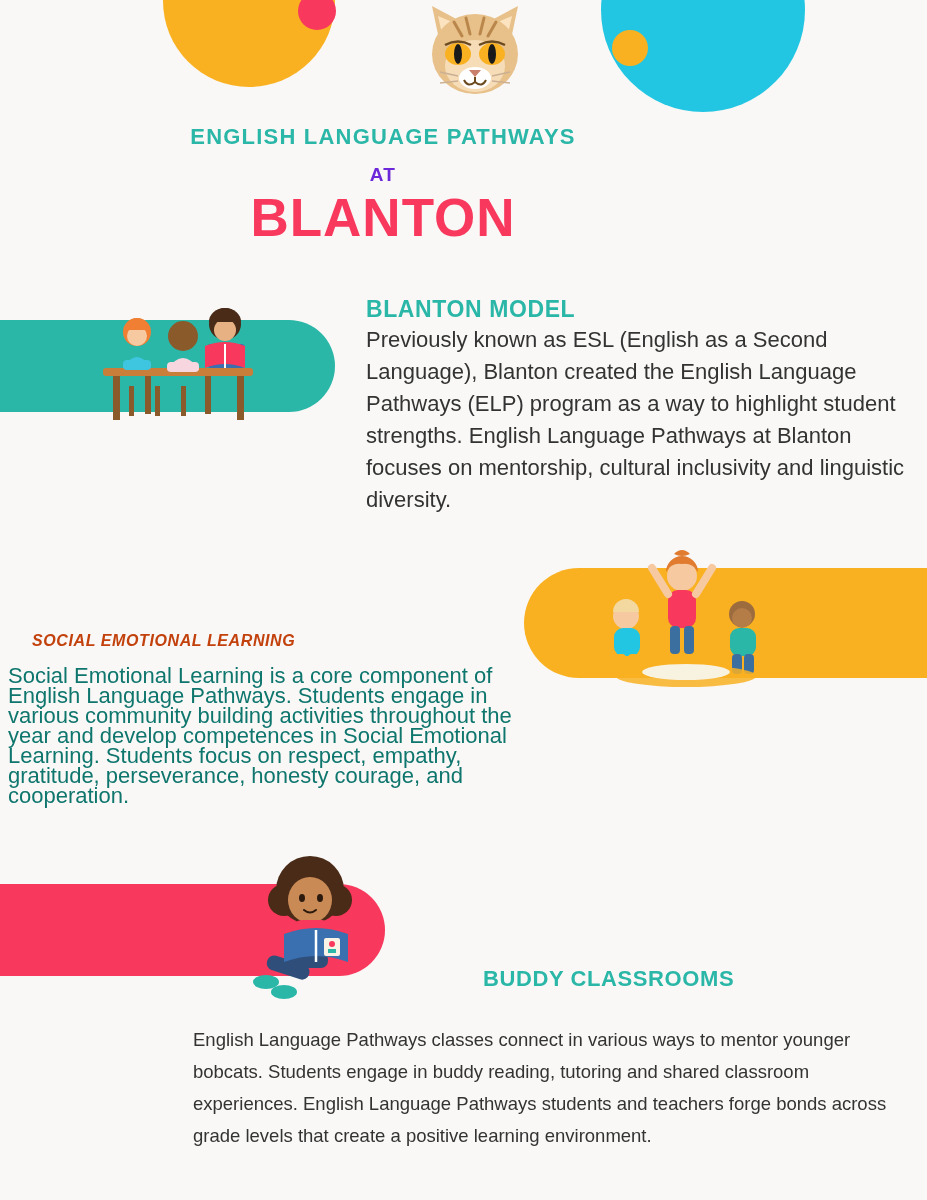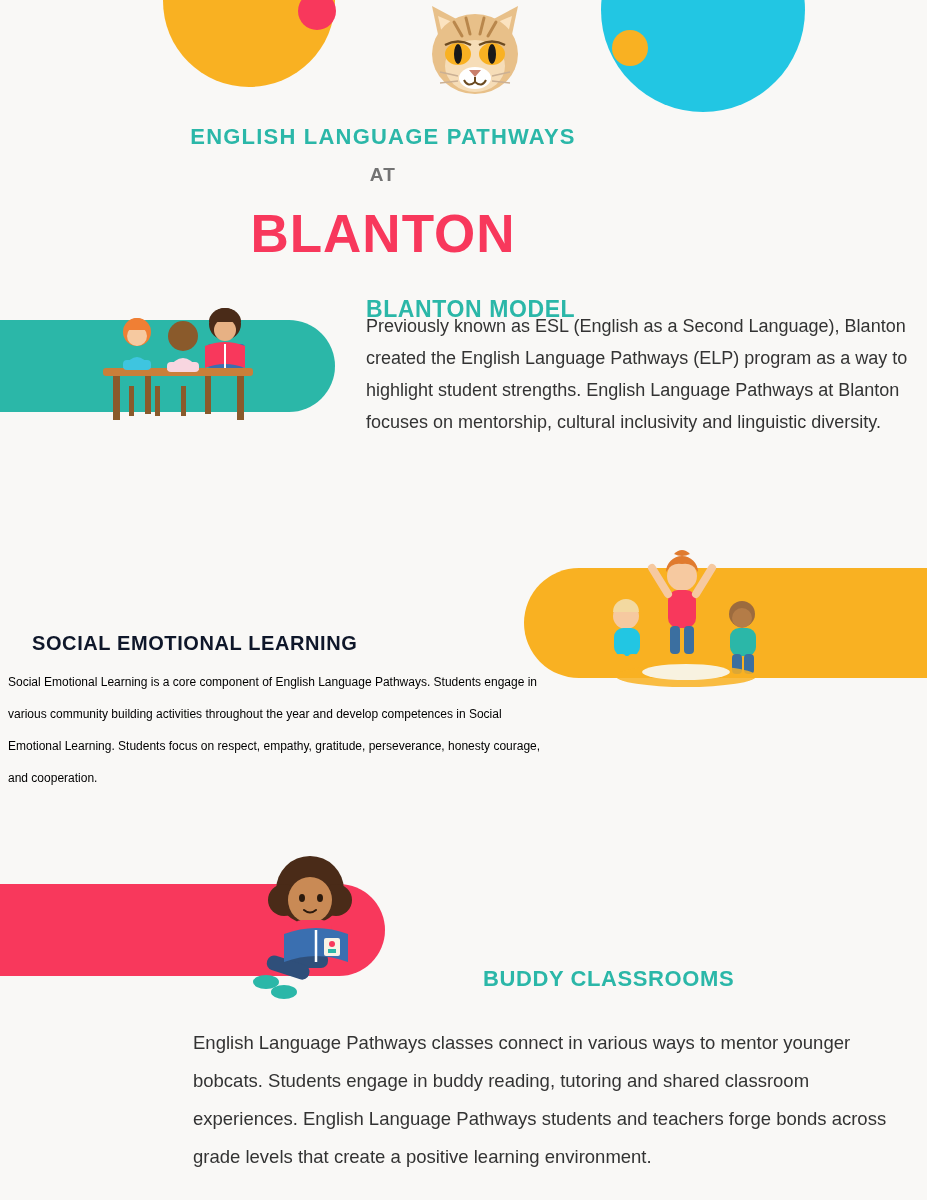--- a/index.html
+++ b/index.html
@@ -82,29 +82,29 @@
     font-size: 22px;
     letter-spacing: 1.2px;
     font-weight: bold;
     color: #2bb7a8;
     margin: 0;
   }
   .title-at {
     font-size: 19px;
     letter-spacing: 1.2px;
     font-weight: bold;
-    color: #737373;
+    color: #6d28d9;
     margin: 14px 0 0 0;
   }
   .title-main {
     font-size: 53px;
     font-weight: bold;
     letter-spacing: 1px;
     color: #f8385c;
-    margin: 20px 0 0 0;
+    margin: 4px 0 0 0;
     line-height: 1.05;
   }
 
   
   .band-teal {
     position: absolute;
     left: -10px;
     top: 320px;
     width: 345px;
     height: 92px;
@@ -125,23 +125,23 @@
     top: 296px;
     font-size: 23px;
     font-weight: bold;
     letter-spacing: 0.6px;
     color: #2bb7a8;
     width: 540px;
   }
   .sec1-body {
     position: absolute;
     left: 366px;
-    top: 310px;
+    top: 324px;
     width: 552px;
-    font-size: 18px;
+    font-size: 22px;
     line-height: 32px;
     color: #333;
   }
 
   
   .band-orange {
     position: absolute;
     left: 524px;
     top: 568px;
     width: 410px;
@@ -154,34 +154,35 @@
     position: absolute;
     left: 590px;
     top: 538px;
     width: 195px;
     height: 160px;
   }
   .sec2-head {
     position: absolute;
     left: 32px;
     top: 632px;
-    font-size: 20px;
+    font-size: 16px;
     font-weight: bold;
     letter-spacing: 0.6px;
-    color: #0f172a;
+    color: #c2410c;
     width: 520px;
+    font-style: italic;
   }
   .sec2-body {
     position: absolute;
     left: 8px;
     top: 666px;
     width: 545px;
-    font-size: 12px;
-    line-height: 32px;
-    color: #000000;
+    font-size: 22px;
+    line-height: 20px;
+    color: #0f766e;
   }
 
   
   .band-red {
     position: absolute;
     left: -10px;
     top: 884px;
     width: 395px;
     height: 92px;
     background: #f8385c;
@@ -204,21 +205,21 @@
     letter-spacing: 0.6px;
     color: #2bb7a8;
     width: 440px;
   }
   .sec3-body {
     position: absolute;
     left: 193px;
     top: 1024px;
     width: 725px;
     font-size: 18.5px;
-    line-height: 38px;
+    line-height: 32px;
     color: #333;
   }
 </style>
 </head>
 <body>
 
 <div class="top-shapes">
   <div class="circle-orange"></div>
   <div class="circle-blue"></div>
   <div class="dot-red"></div>

